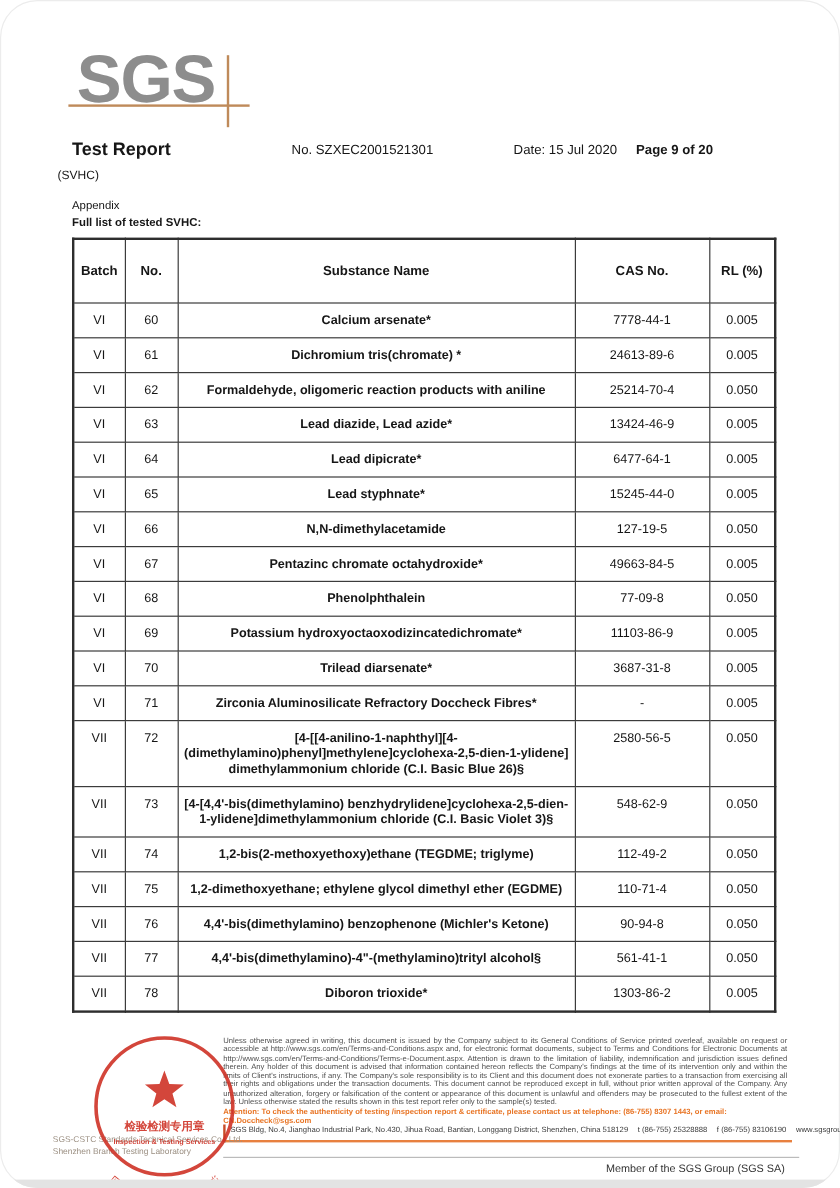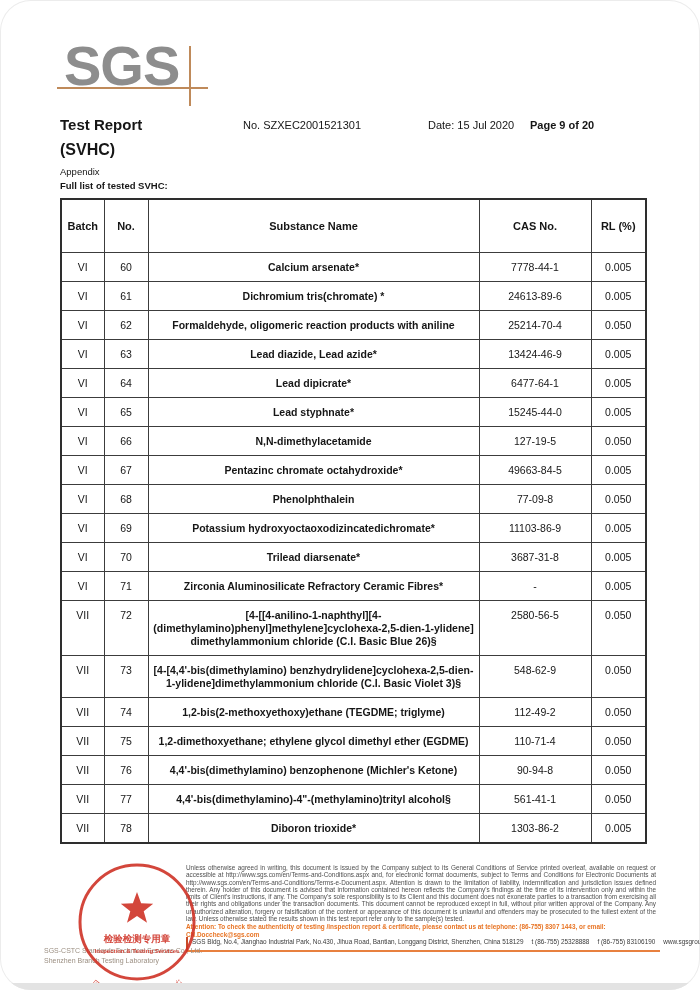--- a/index.html
+++ b/index.html
@@ -11,21 +11,21 @@
   }
   
   .logo-text{
     position:absolute;left:64px;top:38px;font-size:56px;font-weight:bold;
     color:#8d8d8d;line-height:1;letter-spacing:-1px;
   }
   .logo-hline{position:absolute;left:57px;top:87px;width:151px;height:2px;background:#bf8a5a;}
   .logo-vline{position:absolute;left:189px;top:46px;width:2px;height:60px;background:#bf8a5a;}
   
   .title{position:absolute;left:60px;top:116px;font-size:15px;font-weight:bold;}
-  .subtitle{position:absolute;left:60px;top:141px;font-size:16px;font-weight:bold;}
+  .subtitle{position:absolute;left:48px;top:141px;font-size:10px;font-weight:normal;}
   .report-no{position:absolute;left:243px;top:119px;font-size:11px;}
   .date{position:absolute;left:428px;top:119px;font-size:11px;}
   .page-info{position:absolute;left:530px;top:119px;font-size:11px;font-weight:bold;}
   .appendix{position:absolute;left:60px;top:166px;font-size:9.5px;font-weight:normal;}
   .list-label{position:absolute;left:60px;top:180px;font-size:9.5px;font-weight:bold;}
   
   .table-wrap{position:absolute;left:60px;top:198px;}
   table.svhc{border-collapse:collapse;width:585px;table-layout:fixed;border:2px solid #2e2e2e;}
   table.svhc th,table.svhc td{border:1px solid #3c3c3c;}
   table.svhc th{font-size:11px;font-weight:bold;text-align:center;padding:20px 2px;}
@@ -171,21 +171,21 @@
           <tr>
       <td class="col-batch">VI</td>
       <td class="col-no">70</td>
       <td class="col-substance">Trilead diarsenate*</td>
       <td class="col-cas">3687-31-8</td>
       <td class="col-rl">0.005</td>
     </tr>
           <tr>
       <td class="col-batch">VI</td>
       <td class="col-no">71</td>
-      <td class="col-substance">Zirconia Aluminosilicate Refractory Ceramic Fibres*</td>
+      <td class="col-substance">Zirconia Aluminosilicate Refractory Doccheck Fibres*</td>
       <td class="col-cas">-</td>
       <td class="col-rl">0.005</td>
     </tr>
           <tr>
       <td class="col-batch">VII</td>
       <td class="col-no">72</td>
       <td class="col-substance">[4-[[4-anilino-1-naphthyl][4-(dimethylamino)phenyl]methylene]cyclohexa-2,5-dien-1-ylidene] dimethylammonium chloride (C.I. Basic Blue 26)§</td>
       <td class="col-cas">2580-56-5</td>
       <td class="col-rl">0.050</td>
     </tr>
@@ -259,16 +259,17 @@
       <span>Unless otherwise agreed in writing, this document is issued by the Company subject to its General Conditions of Service printed overleaf, available on request or accessible at http://www.sgs.com/en/Terms-and-Conditions.aspx and, for electronic format documents, subject to Terms and Conditions for Electronic Documents at http://www.sgs.com/en/Terms-and-Conditions/Terms-e-Document.aspx. Attention is drawn to the limitation of liability, indemnification and jurisdiction issues defined therein. Any holder of this document is advised that information contained hereon reflects the Company's findings at the time of its intervention only and within the limits of Client's instructions, if any. The Company's sole responsibility is to its Client and this document does not exonerate parties to a transaction from exercising all their rights and obligations under the transaction documents. This document cannot be reproduced except in full, without prior written approval of the Company. Any unauthorized alteration, forgery or falsification of the content or appearance of this document is unlawful and offenders may be prosecuted to the fullest extent of the law. Unless otherwise stated the results shown in this test report refer only to the sample(s) tested.</span>
       <div class="attention">Attention: To check the authenticity of testing /inspection report &amp; certificate, please contact us at telephone: (86-755) 8307 1443, or email: CN.Doccheck@sgs.com</div>
     </div>
 
     <div class="address">
       <div class="addr-line">
         <span>SGS Bldg, No.4, Jianghao Industrial Park, No.430, Jihua Road, Bantian, Longgang District, Shenzhen, China 518129</span><span>t (86-755) 25328888</span><span>f (86-755) 83106190</span><span>www.sgsgroup.com.cn</span>
       </div>
     </div>
 
+    <div class="member">Member of the SGS Group (SGS SA)</div>
   </div>
 
   <div class="bottom-edge"></div>
 </div>
 
 </body></html>

